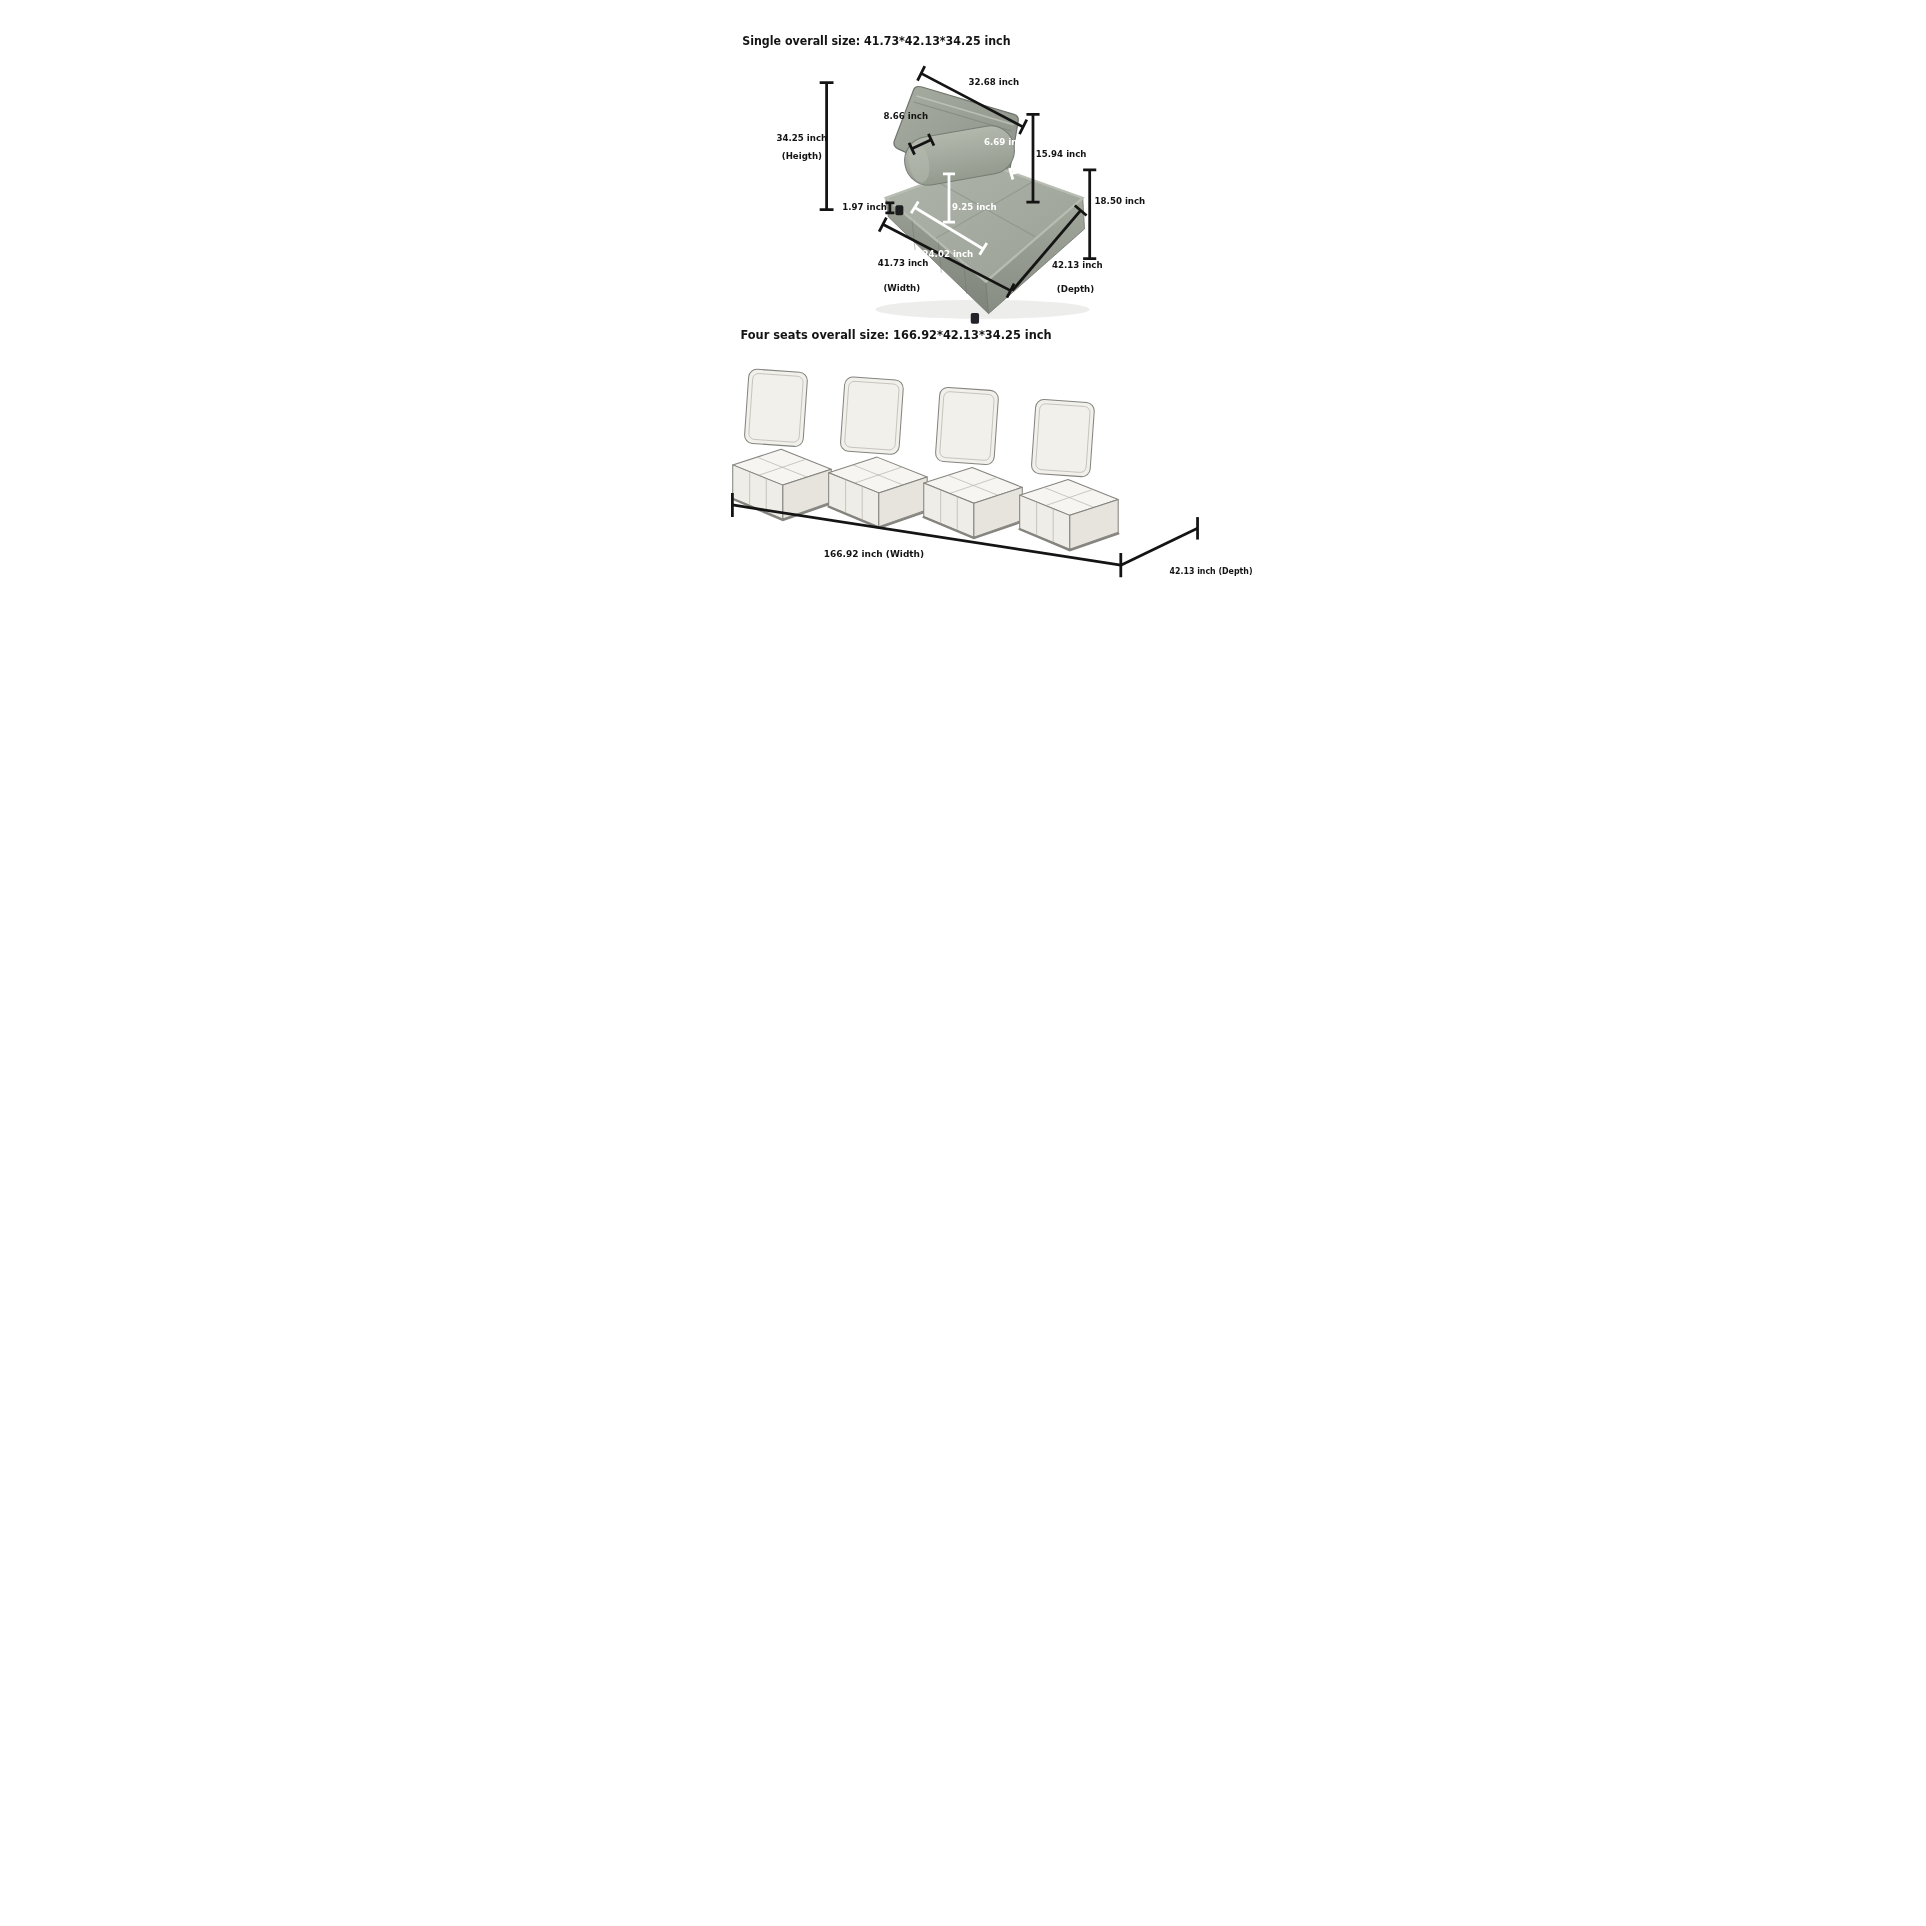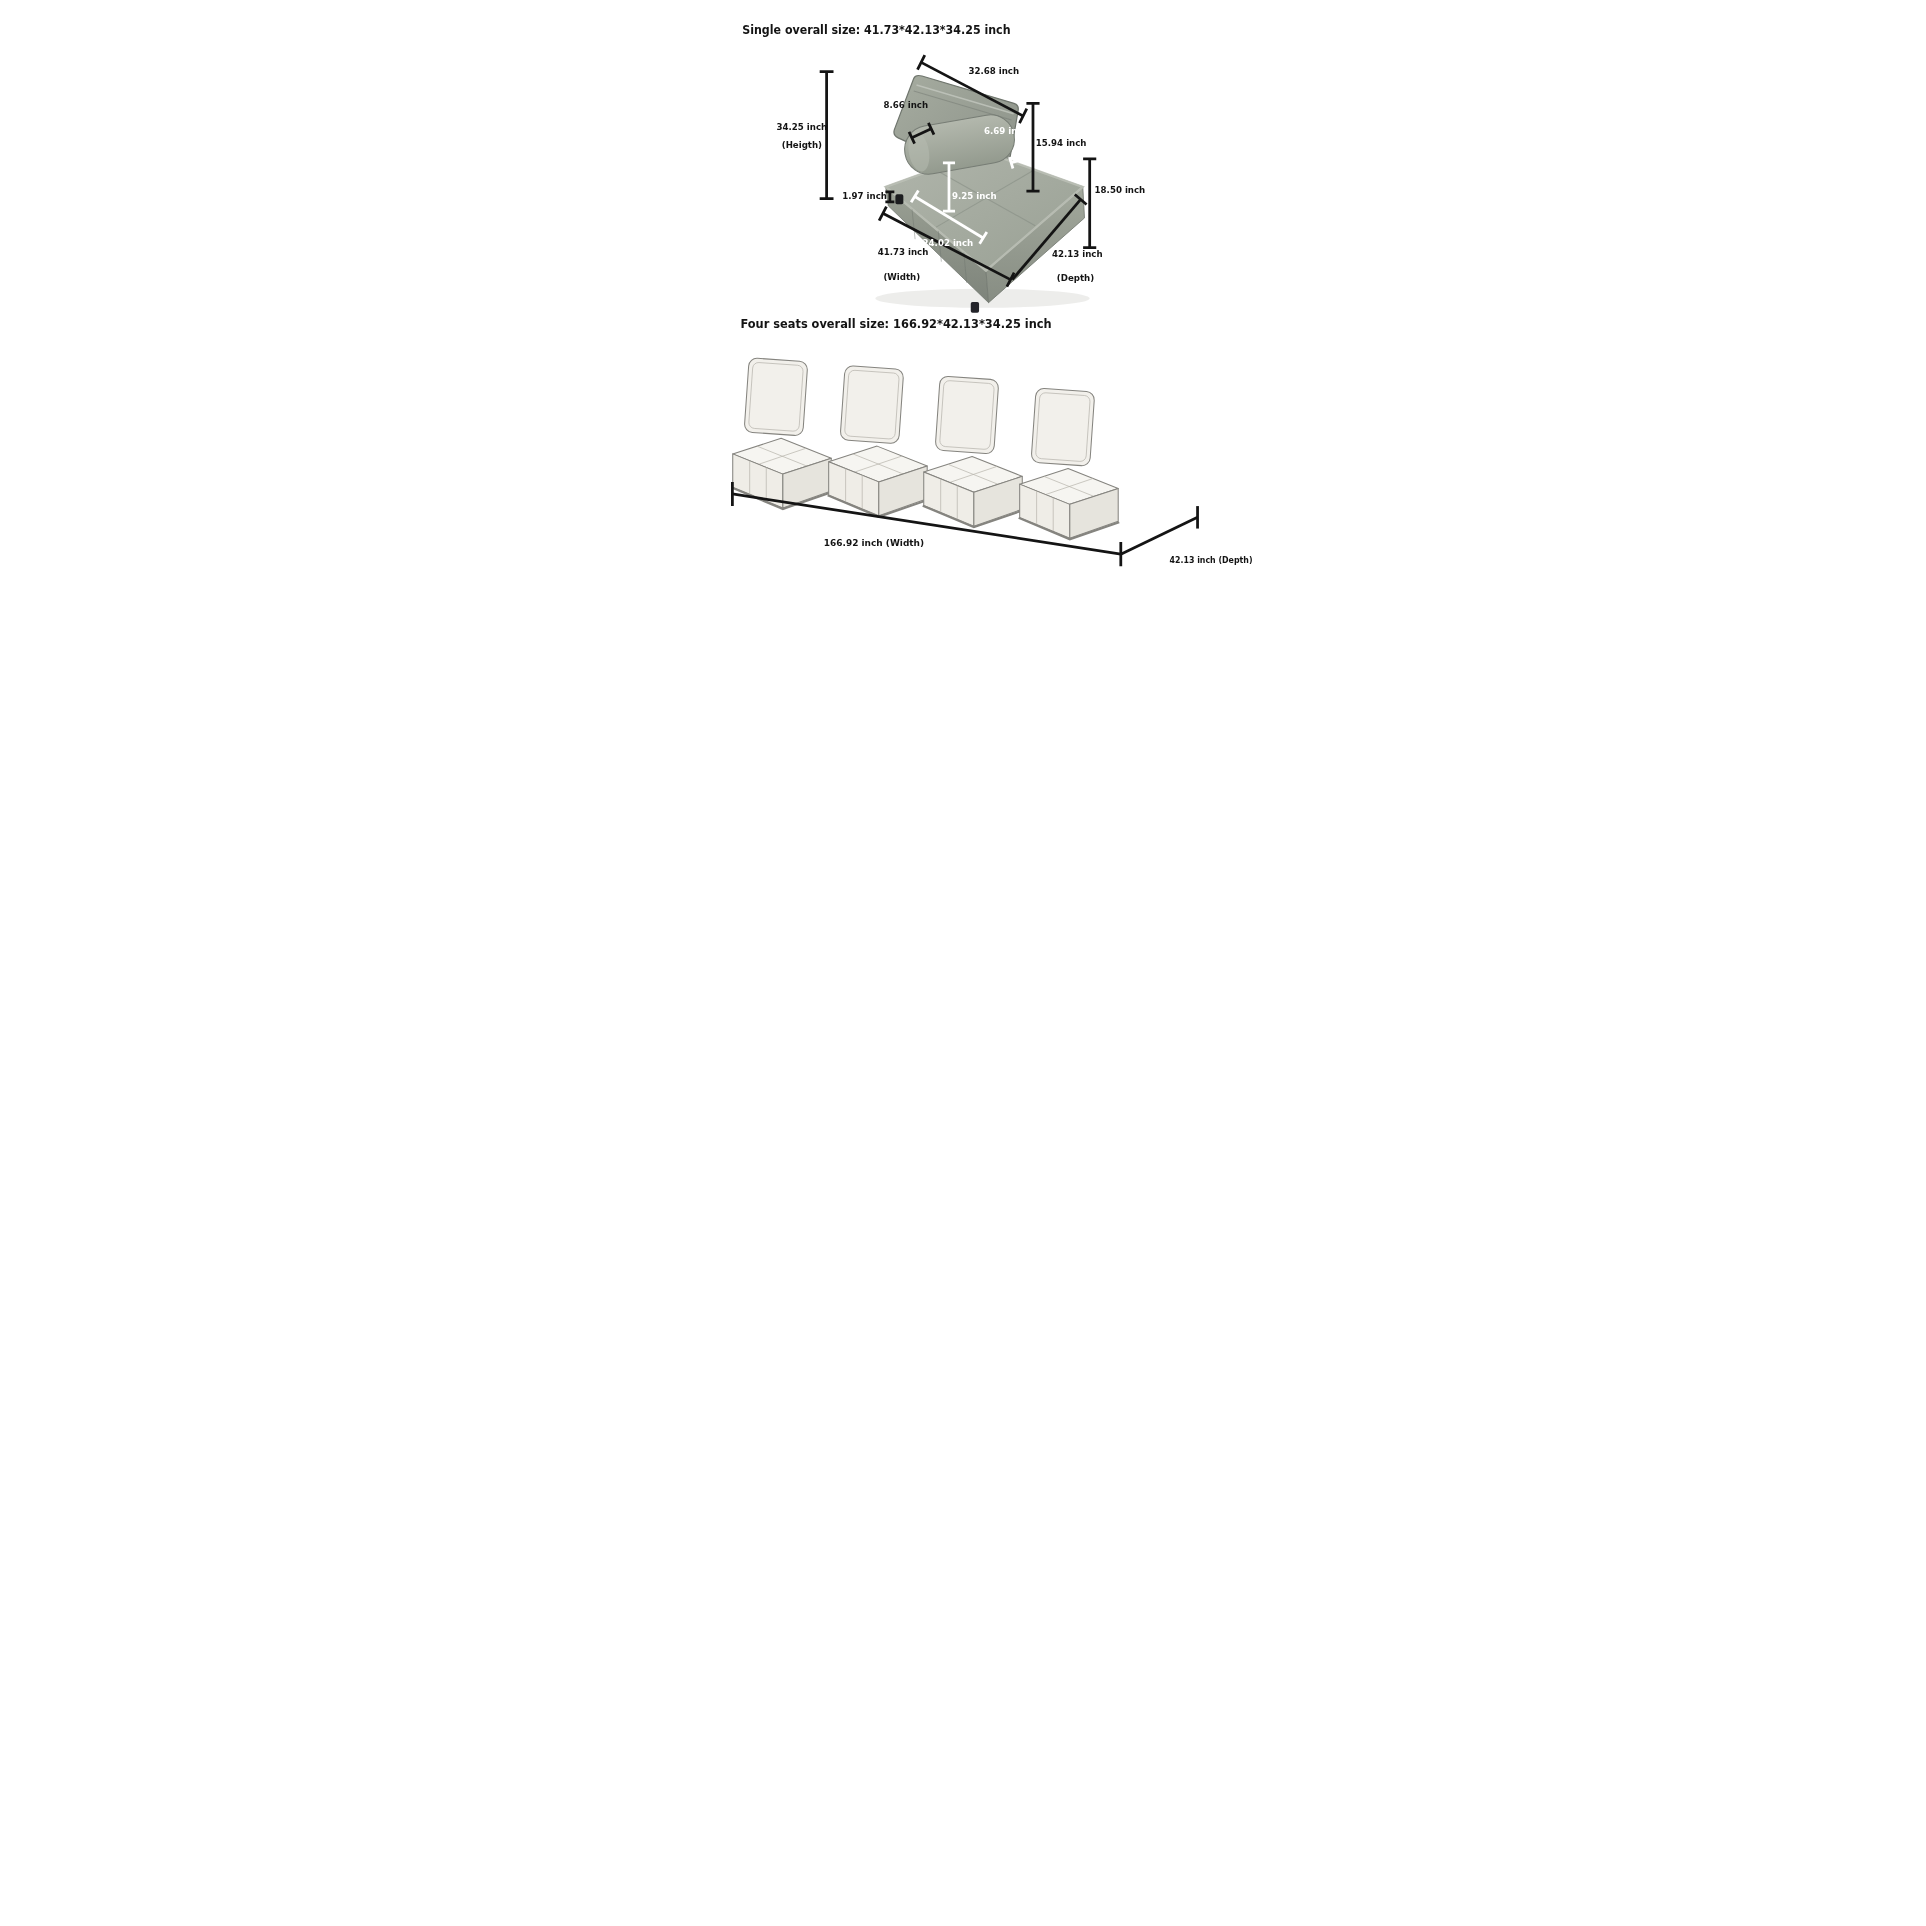--- a/index.html
+++ b/index.html
@@ -1,16 +1,16 @@
 <!DOCTYPE html>
 <html style="font-size:8.8px"><head>
 <meta charset="utf-8">
 <style>
   html,body{margin:0;padding:0;background:#ffffff;}
-  .sheet{width:100%;max-width:605px;margin:1px auto;text-decoration:underline;}
+  .sheet{width:100%;max-width:605px;margin:12px auto;text-decoration:underline;}
   svg{display:block;width:100%;height:auto;}
   text{font-family:"DejaVu Sans","Liberation Sans",sans-serif;font-weight:700;fill:#141414;}
   .title{font-size:74px;}
   .lbl{font-size:50px;}
   .wlbl{font-size:50px;fill:#ffffff;}
   .dim{stroke:#141414;stroke-width:16;fill:none;stroke-linecap:butt;}
   .wdim{stroke:#ffffff;stroke-width:16;fill:none;stroke-linecap:butt;}
   .sketch{stroke:#85847f;stroke-width:6;stroke-linejoin:round;}
   .seam{stroke:#b5b2aa;stroke-width:4;fill:none;}
 </style>

